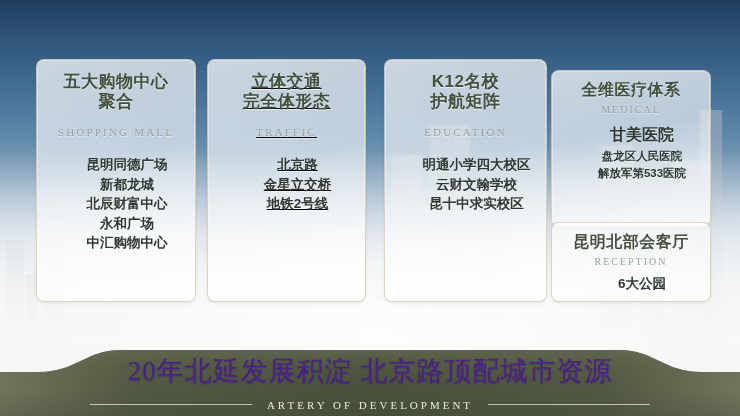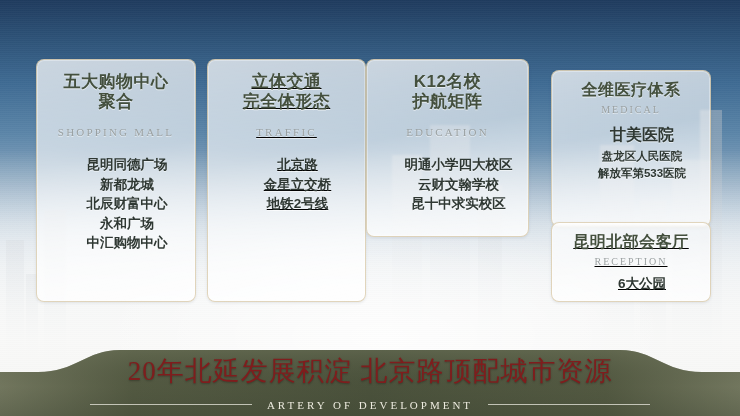--- a/index.html
+++ b/index.html
@@ -60,23 +60,23 @@
     border-radius:8px;
     background:linear-gradient(170deg, rgba(255,255,255,.74) 0%, rgba(255,255,255,.60) 40%, rgba(255,255,255,.80) 100%);
     border:1px solid rgba(201,178,133,.55);
     box-shadow:0 0 0 1px rgba(255,255,255,.35) inset, 0 1px 3px rgba(40,60,80,.10);
     text-align:center;
     box-sizing:border-box;
     backdrop-filter:blur(1px);
   }
   .card-1{left:36px;top:59px;width:160px;height:243px;}
   .card-2{left:207px;top:59px;width:159px;height:243px;text-decoration:underline;}
-  .card-3{left:366px;top:59px;width:163px;height:178px;}
+  .card-3{left:384px;top:59px;width:163px;height:243px;}
   .card-4{left:551px;top:70px;width:160px;height:157px;}
-  .card-5{left:551px;top:222px;width:160px;height:80px;text-decoration:underline;}
+  .card-5{left:551px;top:222px;width:160px;height:80px;}
 
   .c-title{
     color:#44503e;
     font-weight:bold;
     font-size:17px;
     line-height:20px;
     letter-spacing:.5px;
     margin-top:12px;
     text-shadow:0 1px 0 rgba(255,255,255,.6);
     white-space:pre-line;
@@ -116,21 +116,21 @@
     position:absolute;left:0;bottom:0;width:740px;height:66px;
   }
   .banner-shape{
     position:absolute;left:0;top:0;width:740px;height:66px;
   }
   .banner-inner{
     position:absolute;left:0;top:0;width:740px;height:66px;
     display:flex;flex-direction:column;align-items:center;justify-content:center;
   }
   .banner-cn{
-    color:#7f1d1d;
+    color:#4c1d95;
     font-family:"Liberation Serif","DejaVu Serif",serif;
     font-size:27px;
     line-height:30px;
     letter-spacing:1px;
     text-shadow:0 1px 2px rgba(0,0,0,.28);
   }
   .banner-en-row{
     display:flex;align-items:center;justify-content:center;
     width:560px;margin-top:13px;gap:15px;
   }

